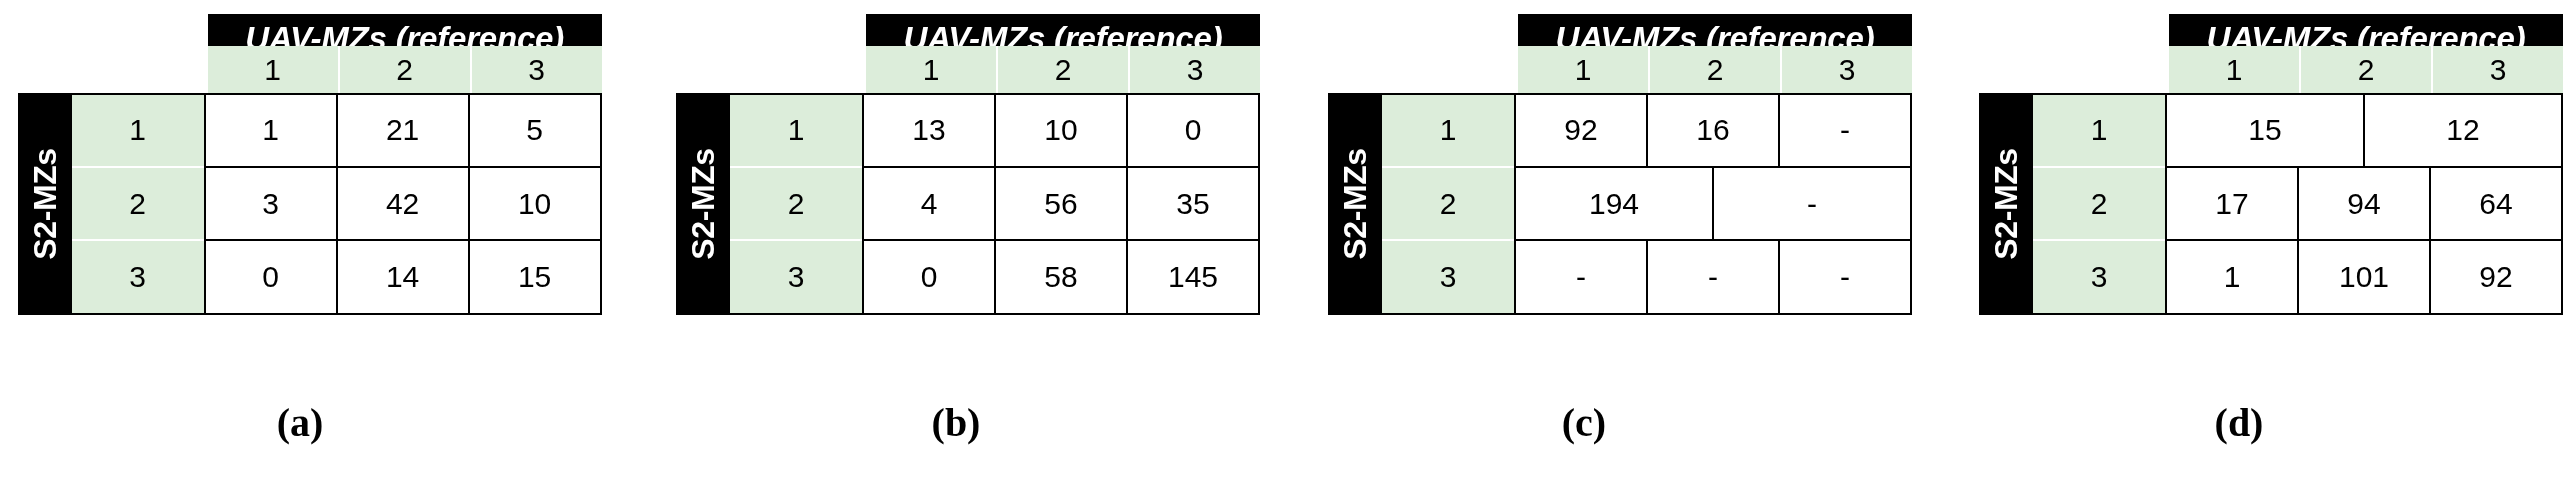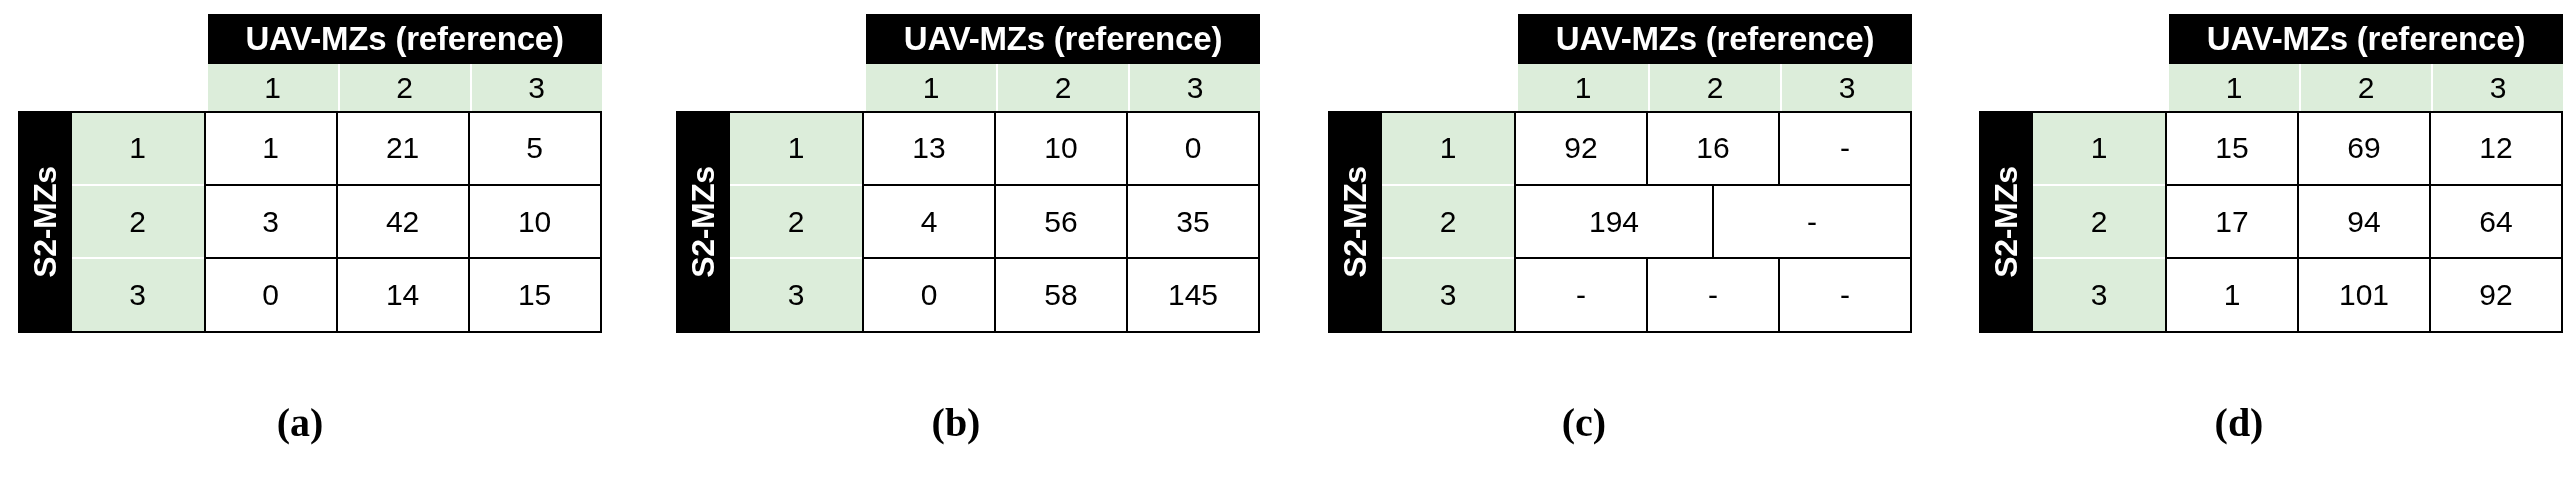--- a/index.html
+++ b/index.html
@@ -24,21 +24,22 @@
   
   .matrix-block {
     position: absolute;
     top: 13.6px;
   }
 
   
   .top-band {
     display: flex;
     align-items: flex-start;
-    height: 50px;
+    height: 32px;
+    font-style: italic;
   }
   .corner-spacer {
     width: 190px;
     flex: 0 0 190px;
     background: #ffffff;
   }
   .col-title {
     flex: 1 1 auto;
     background: #000000;
     color: #ffffff;
@@ -324,21 +325,20 @@
       </div>
       <div class="grid-wrap">
         <div class="rowhead-col">
           <div class="rowhead-cell">1</div>
           <div class="rowhead-cell">2</div>
           <div class="rowhead-cell">3</div>
         </div>
         <div class="data-grid">
           <div class="data-row">
             <div class="data-cell">15</div>
-            <div class="data-cell">69</div>
             <div class="data-cell">12</div>
           </div>
           <div class="data-row">
             <div class="data-cell">17</div>
             <div class="data-cell">94</div>
             <div class="data-cell">64</div>
           </div>
           <div class="data-row">
             <div class="data-cell">1</div>
             <div class="data-cell">101</div>

